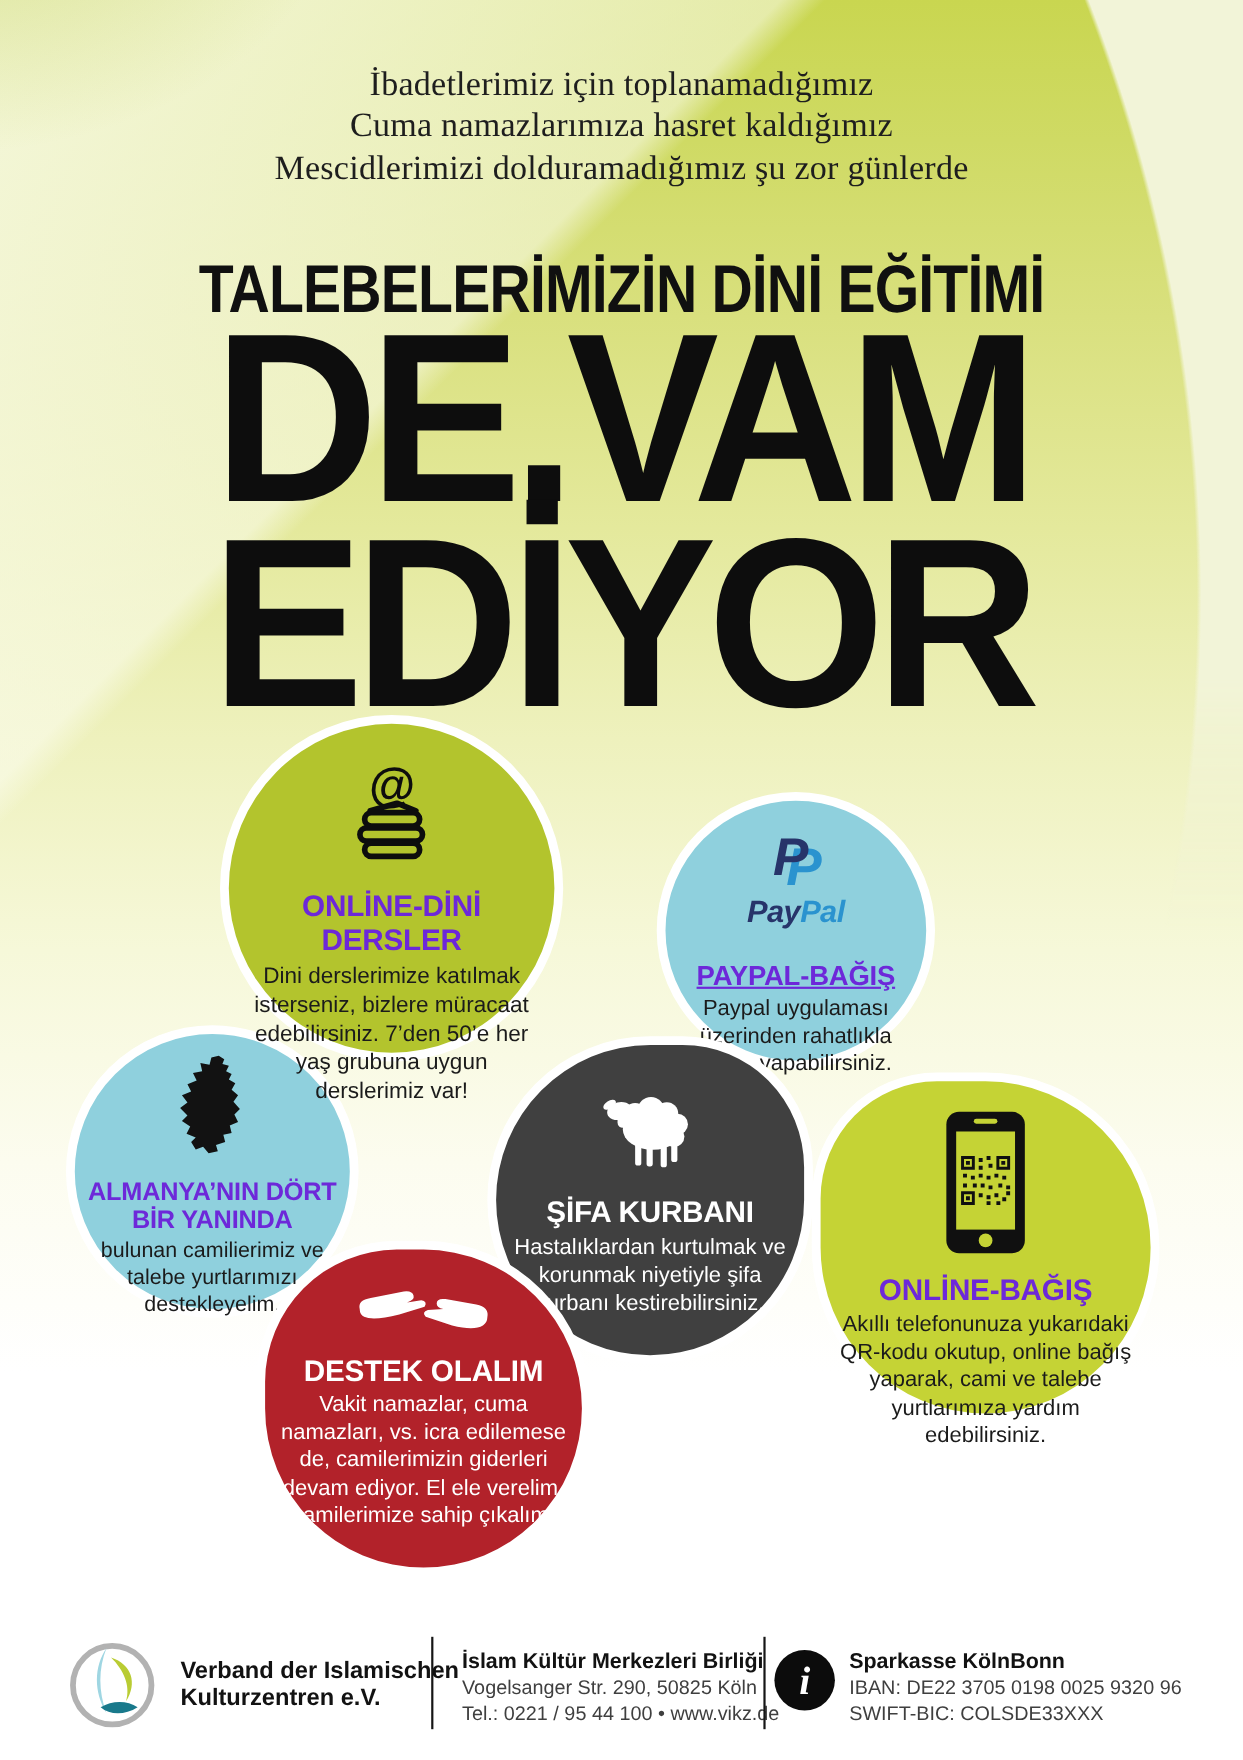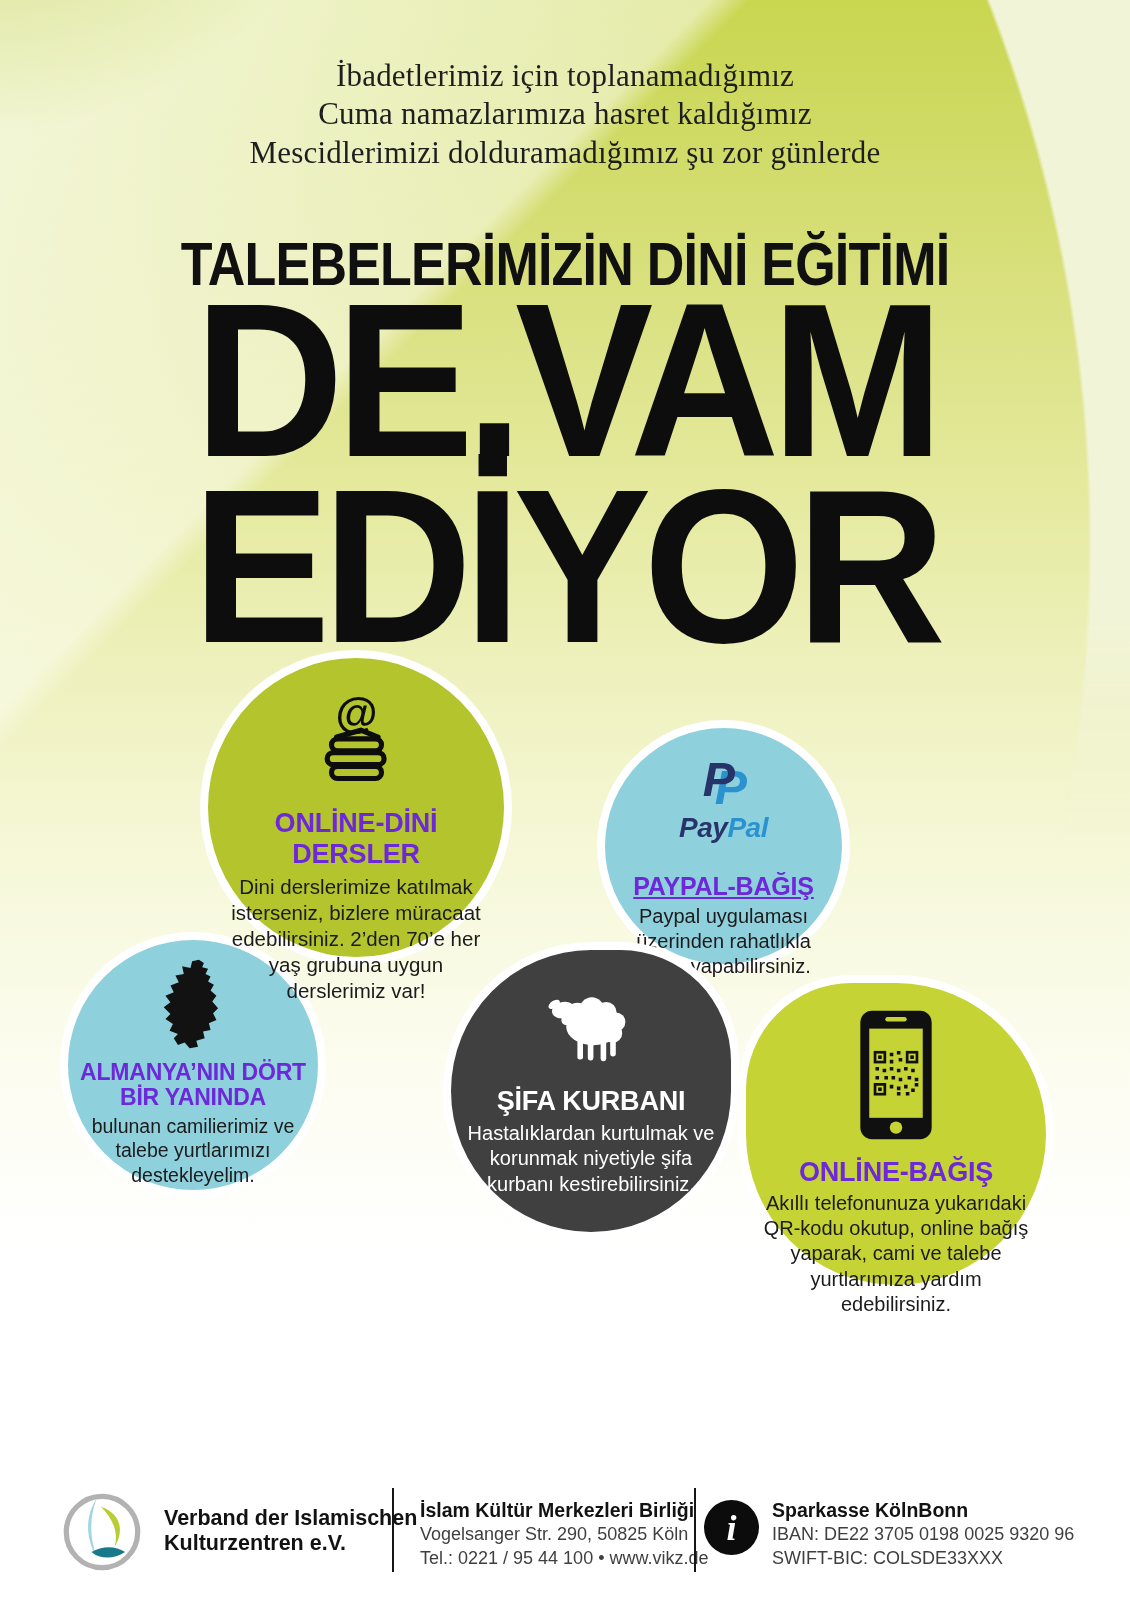--- a/index.html
+++ b/index.html
@@ -51,21 +51,21 @@
   #b-online-dersler .b-title{font-size:27px;margin-top:10px;}
   #b-online-dersler .b-body{font-size:20.5px;line-height:1.27;width:262px;margin-top:4px;}
 
   #b-paypal{left:597px;top:720px;width:253px;height:252px;background:#8fd0dd;border-radius:50%;padding-top:24px;}
   #b-paypal .b-title{font-size:25px;margin-top:28px;text-decoration:underline;}
   #b-paypal .b-body{font-size:20px;line-height:1.25;width:212px;margin-top:3px;}
   .pp-word{font-weight:bold;font-style:italic;font-size:28px;letter-spacing:-0.5px;margin-top:-2px;}
   .pp-word .pay{color:#27346a;} .pp-word .pal{color:#2a93cf;}
 
   #b-almanya{left:60px;top:932px;width:266px;height:266px;background:#8fd0dd;border-radius:50%;padding-top:18px;}
-  #b-almanya .b-title{font-size:23px;line-height:1.08;margin-top:6px;}
+  #b-almanya .b-title{font-size:23px;line-height:1.08;margin-top:16px;}
   #b-almanya .b-body{font-size:19.5px;line-height:1.26;width:226px;margin-top:4px;}
 
   #b-sifa{left:443px;top:942px;width:296px;height:298px;background:#404040;border-radius:50% 40% 50% 50%;padding-top:40px;}
   #b-sifa .b-title{font-size:27px;margin-top:12px;}
   #b-sifa .b-body{font-size:20px;line-height:1.27;width:270px;margin-top:4px;}
 
   #b-online-bagis{left:738px;top:975px;width:316px;height:318px;background:#c5d335;border-radius:36% 50% 50% 50%;padding-top:26px;}
   #b-online-bagis .b-title{font-size:27px;margin-top:12px;}
   #b-online-bagis .b-body{font-size:20px;line-height:1.26;width:286px;margin-top:3px;}
 
@@ -190,23 +190,35 @@
         <text x="55" y="40" text-anchor="middle" font-weight="bold" font-size="50" fill="#0d0d0d">@</text>
         <g fill="none" stroke="#0d0d0d" stroke-width="6" stroke-linejoin="round" stroke-linecap="round">
           <path d="M32 50 L60 42 L80 50"></path>
           <rect x="26" y="52" width="58" height="14" rx="7"></rect>
           <rect x="21" y="68" width="66" height="14" rx="7"></rect>
           <rect x="26" y="84" width="58" height="14" rx="7"></rect>
         </g>
       </svg>
     </span>
     <div class="b-title">ONLİNE-DİNİ DERSLER</div>
-    <div class="b-body">Dini derslerimize katılmak isterseniz, bizlere müracaat edebilirsiniz. 2’den 70’e her yaş grubuna uygun derslerimiz var!</div>
-  </div>
-
+    <div class="b-body">Dini derslerimize katılmak isterseniz, bizlere müracaat edebilirsiniz. 7’den 50’e her yaş grubuna uygun derslerimiz var!</div>
+  </div>
+
+  <div class="bubble light-on-dark" id="b-destek">
+    <span>
+      <svg width="120" height="46" viewBox="0 0 120 46" aria-hidden="true">
+        <g fill="#ffffff">
+          <path d="M2 20 Q0 12 12 10 L42 4 Q50 3 51 8 Q52 12 45 14 L58 12 Q64 13 61 18 L38 25 Q14 31 6 27 Q2 25 2 20 Z"></path>
+          <path d="M118 28 Q120 18 108 16 L80 11 Q72 10 72 15 Q72 19 78 20 L64 21 Q58 23 62 27 L86 35 Q106 40 114 35 Q118 32 118 28 Z"></path>
+        </g>
+      </svg>
+    </span>
+    <div class="b-title">DESTEK OLALIM</div>
+    <div class="b-body">Vakit namazlar, cuma namazları, vs. icra edilemese de, camilerimizin giderleri devam ediyor. El ele verelim, camilerimize sahip çıkalım.</div>
+  </div>
 
   <div class="footer">
     <span class="vikz-logo">
       <svg width="84" height="84" viewBox="0 0 80 80" aria-hidden="true">
         <circle cx="40" cy="40" r="34" fill="none" stroke="#b2b2b2" stroke-width="5"></circle>
         <path d="M35 8 C24 24 24 46 35 64 C28 45 28 26 35 8 Z" fill="#9fd6e2"></path>
         <path d="M39 16 C57 22 62 38 52 54 C56 40 50 27 39 16 Z" fill="#b9cc33"></path>
         <path d="M30 59 C40 53 53 53 62 59 C51 66 38 66 30 59 Z" fill="#19798b"></path>
       </svg>
     </span>

